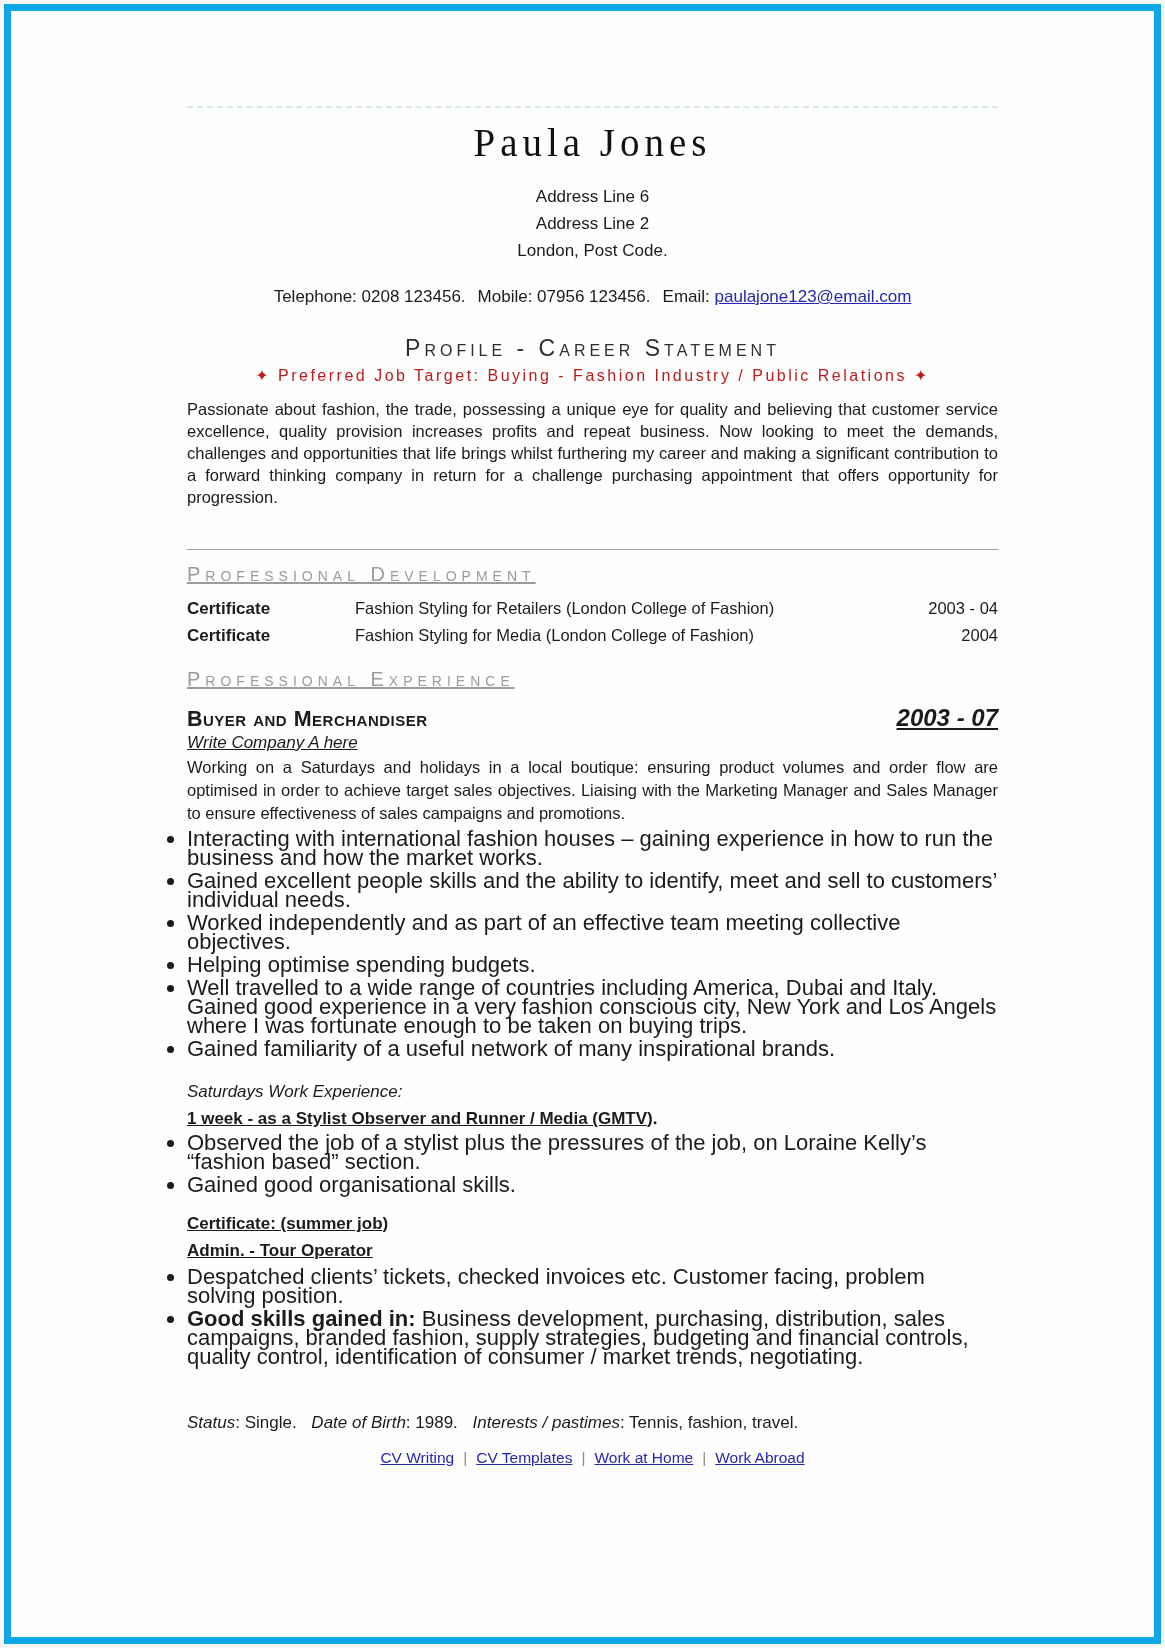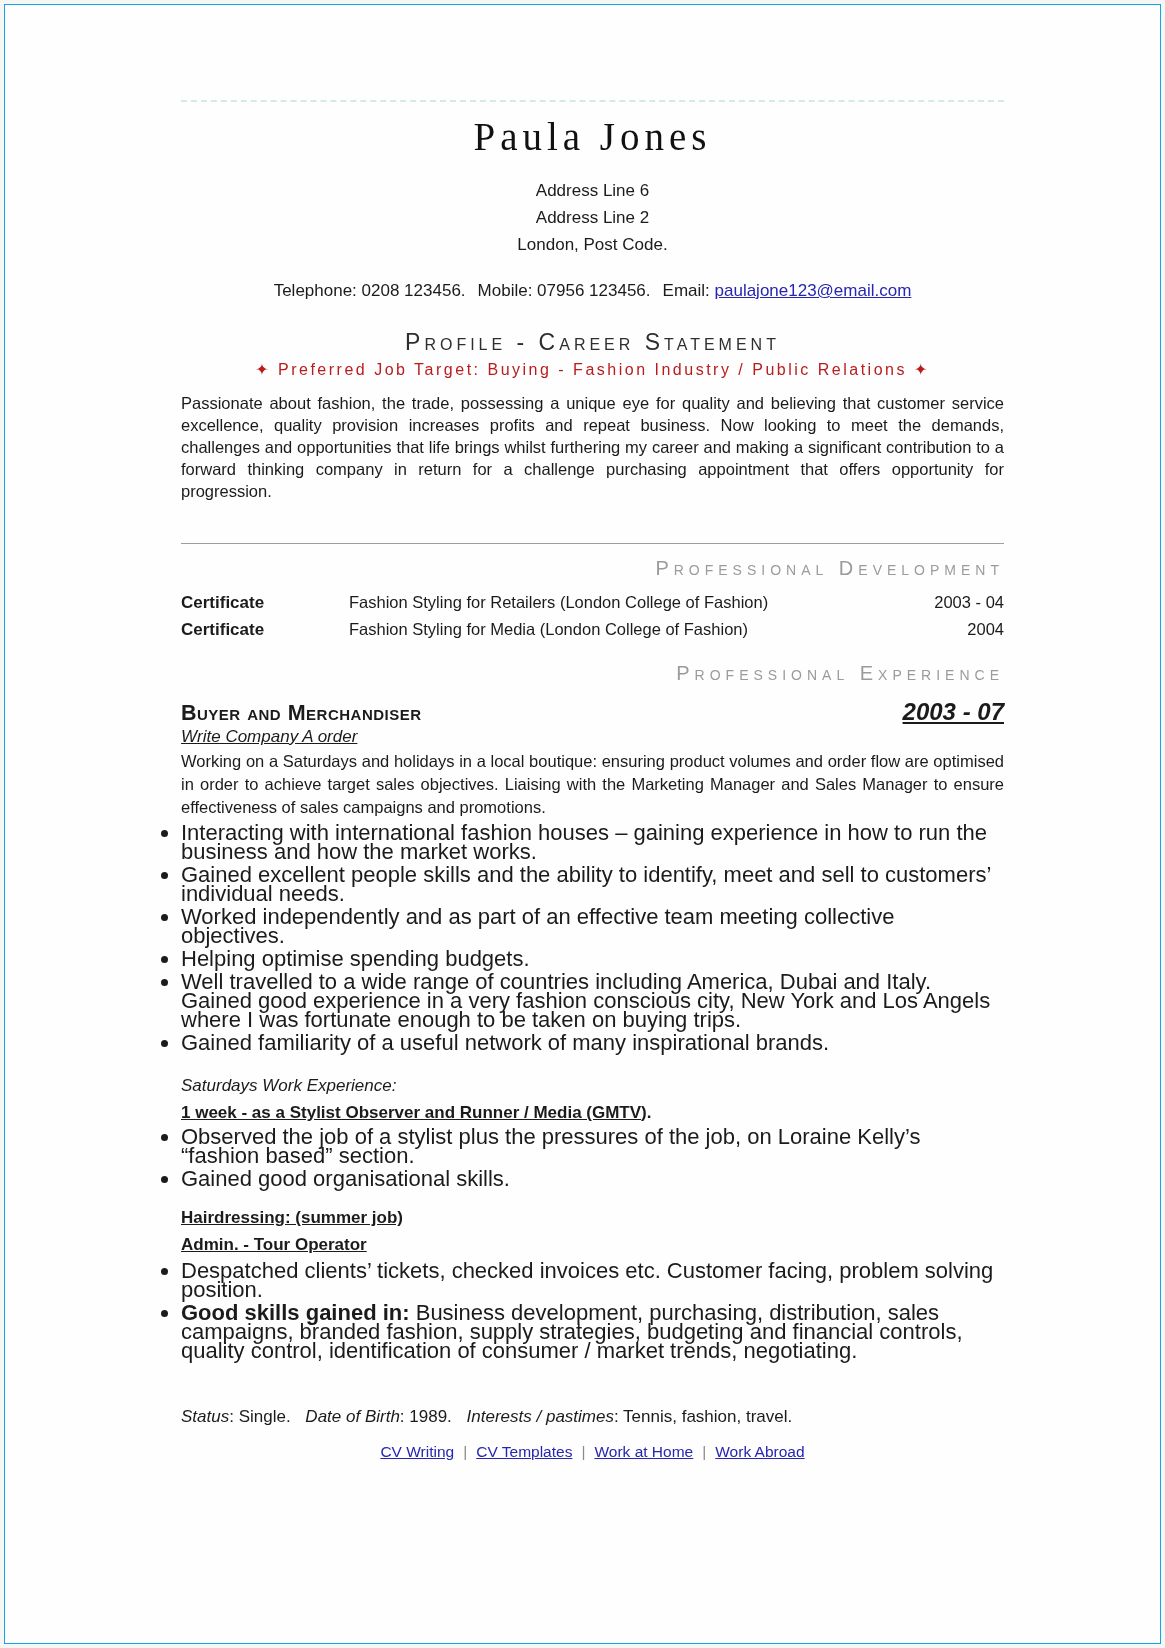--- a/index.html
+++ b/index.html
@@ -7,21 +7,21 @@
   body {
     background: #f6f6f6;
     font-family: "Liberation Sans", "DejaVu Sans", sans-serif;
     color: #1b1b1b;
     position: relative;
   }
   .page {
     position: absolute;
     inset: 4px;
     background: #fefefe;
-    border: 1px solid #0ea5e9;
+    border: 7px solid #0ea5e9;
     overflow: hidden;
   }
   .content {
     margin: 0 156px 0 176px; 
   }
   .top-rule {
     margin-top: 95px;
     border-top: 2px dashed #d4eae3;
     height: 0;
   }
@@ -73,26 +73,27 @@
     line-height: 22px;
     text-align: justify;
   }
   .divider {
     margin-top: 41px;
     border: none;
     border-top: 1px solid #9aa0a0;
     height: 0;
   }
   .gray-heading {
-    text-align: right;
+    text-align: left;
     font-variant: small-caps;
     font-weight: 400;
     font-size: 20px;
     letter-spacing: 5px;
     color: #9b9b9b;
+    text-decoration: underline;
   }
   .gray-heading.dev { margin-top: 13px; }
   .gray-heading.exp { margin-top: 22px; }
   .cert-table { margin-top: 13px; }
   .cert-row { display: flex; align-items: baseline; margin-bottom: 7px; }
   .cert-type { width: 168px; font-weight: 700; font-size: 17px; }
   .cert-course { flex: 1; font-size: 16.5px; }
   .cert-dates { font-size: 16.5px; text-align: right; }
   .job-header {
     margin-top: 13px;
@@ -208,21 +209,21 @@
       </div>
     </div>
 
     <h3 class="gray-heading exp">Professional Experience</h3>
 
     <div class="job-header">
       <span class="job-title">Buyer and Merchandiser</span>
       <span class="job-dates">2003 - 07</span>
     </div>
 
-    <div class="company-line">Write Company A order</div>
+    <div class="company-line">Write Company A here</div>
 
     <p class="summary">Working on a Saturdays and holidays in a local boutique: ensuring product volumes and order flow are optimised in order to achieve target sales objectives. Liaising with the Marketing Manager and Sales Manager to ensure effectiveness of sales campaigns and promotions.</p>
 
     <ul class="bullets first">
       <li>Interacting with international fashion houses – gaining experience in how to run the business and how the market works.</li>
       <li>Gained excellent people skills and the ability to identify, meet and sell to customers’ individual needs.</li>
       <li>Worked independently and as part of an effective team meeting collective objectives.</li>
       <li>Helping optimise spending budgets.</li>
       <li>Well travelled to a wide range of countries including America, Dubai and Italy. Gained good experience in a very fashion conscious city, New York and Los Angels where I was fortunate enough to be taken on buying trips.</li>
       <li>Gained familiarity of a useful network of many inspirational brands.</li>
@@ -230,21 +231,21 @@
 
     <div class="additional-heading">Saturdays Work Experience:</div>
 
     <div class="stylist-heading"><span class="u">1 week - as a Stylist Observer and Runner / Media (GMTV</span><span>).</span></div>
 
     <ul class="bullets second">
       <li>Observed the job of a stylist plus the pressures of the job, on Loraine Kelly’s “fashion based” section.</li>
       <li>Gained good organisational skills.</li>
     </ul>
 
-    <div class="sub-heading hair">Hairdressing: (summer job)</div>
+    <div class="sub-heading hair">Certificate: (summer job)</div>
     <div class="sub-heading admin">Admin. - Tour Operator</div>
 
     <ul class="bullets third">
       <li>Despatched clients’ tickets, checked invoices etc. Customer facing, problem solving position.</li>
       <li><span class="skills-bold">Good skills gained in:</span><span> Business development, purchasing, distribution,  sales campaigns, branded fashion, supply strategies, budgeting and financial controls, quality control, identification of consumer / market trends, negotiating.</span></li>
     </ul>
 
     <p class="status-line">
       <span class="it">Status</span><span class="gap">:  Single.  </span><span class="it">Date of Birth</span><span class="gap">: 1989. </span><span class="it">Interests / pastimes</span><span>: Tennis, fashion, travel.</span>
     </p>

